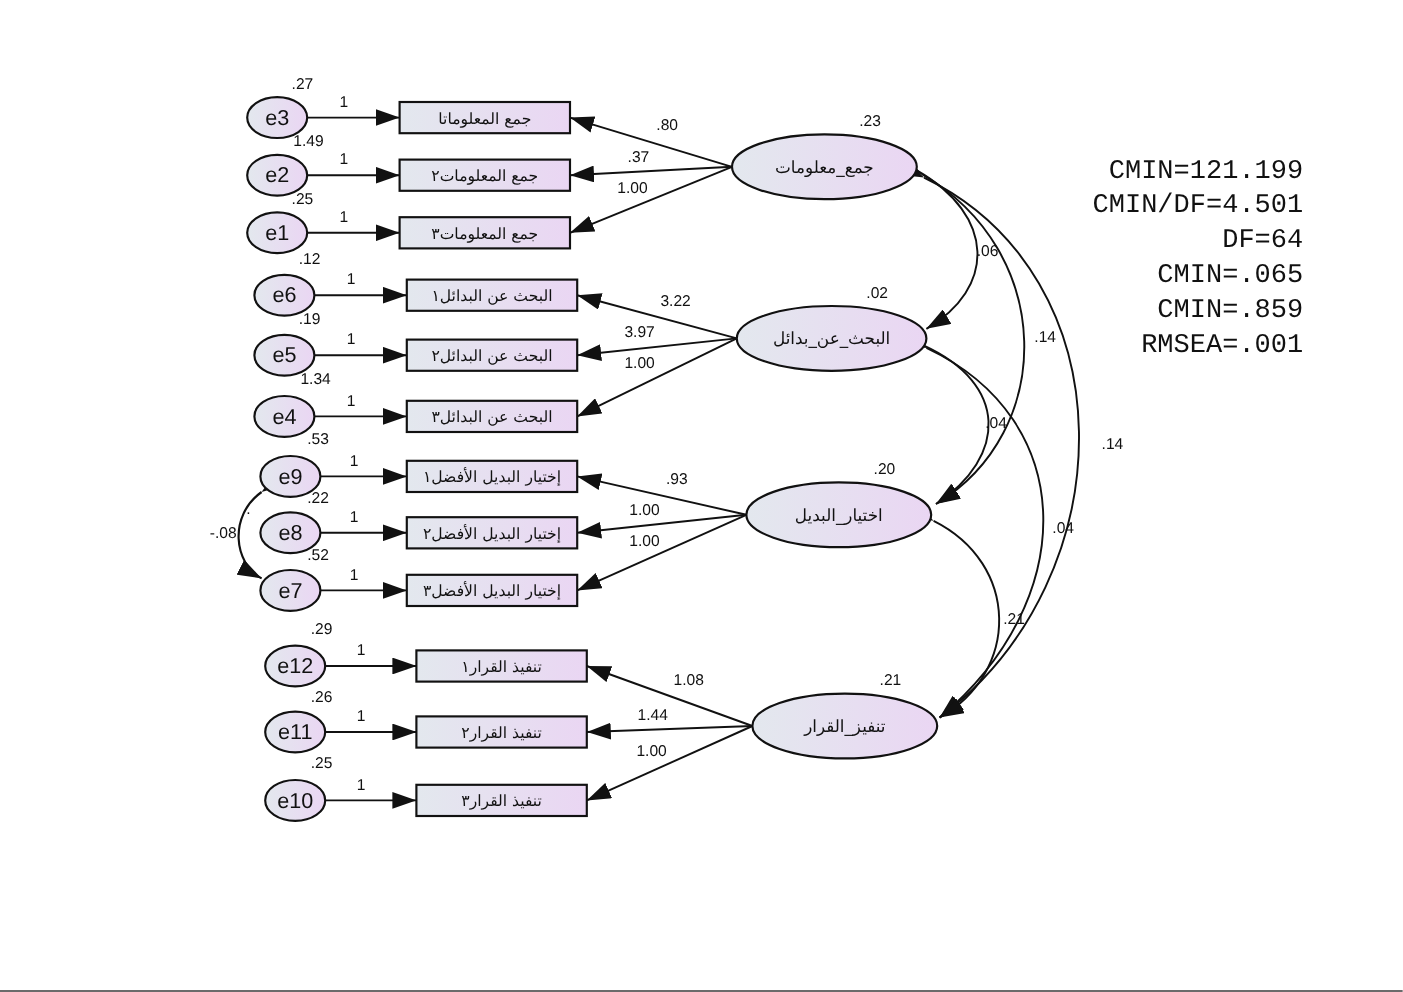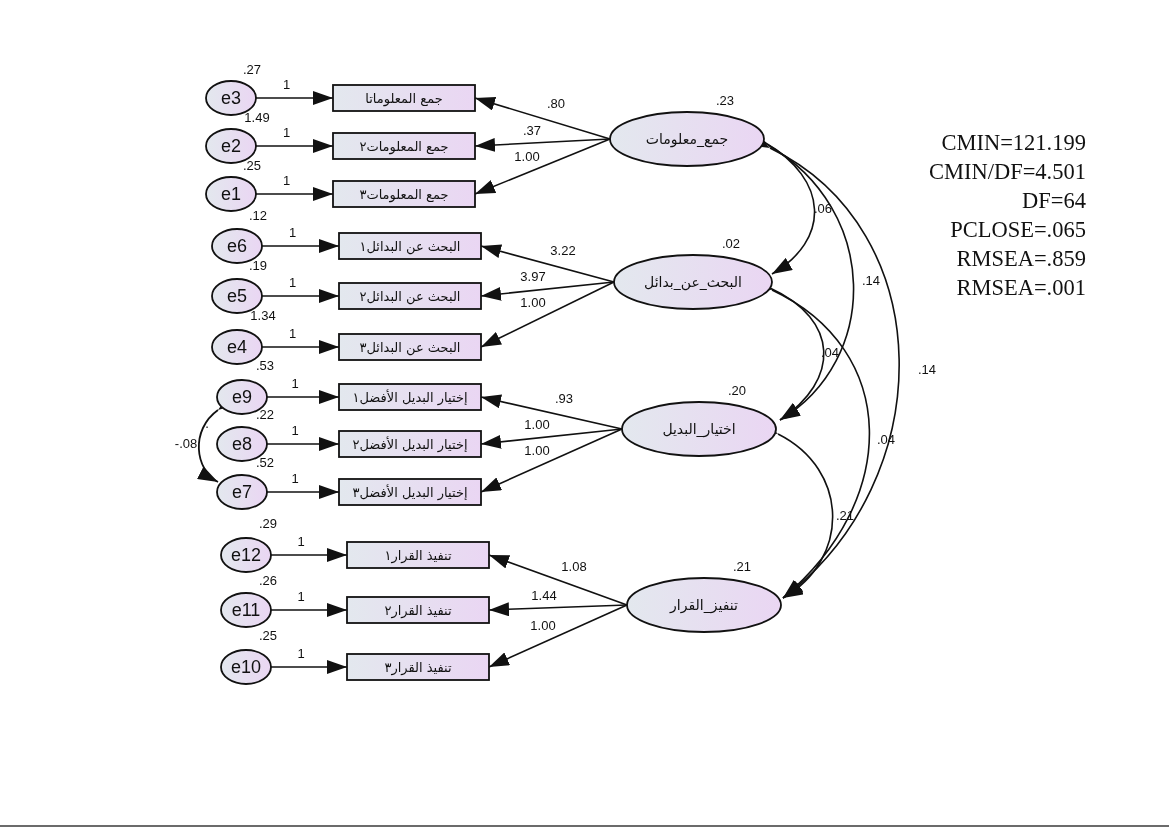--- a/index.html
+++ b/index.html
@@ -1,21 +1,21 @@
 <!DOCTYPE html>
 <html><head>
 <meta charset="utf-8">
 <style>
   html, body { margin: 0; padding: 0; background: #ffffff; }
   body { width: 1169px; height: 827px; position: relative; overflow: hidden;
          font-family: "Liberation Sans", sans-serif; }
   #canvas { position: absolute; left: 0; top: 0; }
   .bottom-rule { position: absolute; left: 0; top: 825px; width: 1169px; height: 2px; background: #6b6b6b; }
   .fit { position: absolute; right: 83px; top: 128px; text-align: right;
-         font-family: Liberation Serif, serif; font-size: 22.5px; line-height: 29px; color: #111; }
+         font-family: Liberation Mono, monospace; font-size: 22.5px; line-height: 29px; color: #111; }
   text { font-family: "Liberation Sans", sans-serif; fill: #111; }
   .lbl { font-size: 13px; }
   .evar { font-size: 18px; }
   .obs { font-size: 13px; font-family: "DejaVu Sans", sans-serif; }
   .lat { font-size: 14px; font-family: "DejaVu Sans", sans-serif; }
 </style>
 </head>
 <body>
 
 <svg id="canvas" width="1169" height="827">
@@ -171,18 +171,18 @@
       <text x="737" y="395" class="lbl" text-anchor="middle">.20</text>
       <text x="704" y="610" class="lat" text-anchor="middle" direction="rtl">تنفيز_القرار</text>
       <text x="742" y="571" class="lbl" text-anchor="middle">.21</text>
     </g>
 </svg>
 
 <div class="fit">
   <div>CMIN=121.199</div>
   <div>CMIN/DF=4.501</div>
   <div>DF=64</div>
-  <div>PCLOSE=.065</div>
-  <div>RMSEA=.859</div>
+  <div>CMIN=.065</div>
+  <div>CMIN=.859</div>
   <div>RMSEA=.001</div>
 </div>
 
 <div class="bottom-rule"></div>
 
 </body></html>

